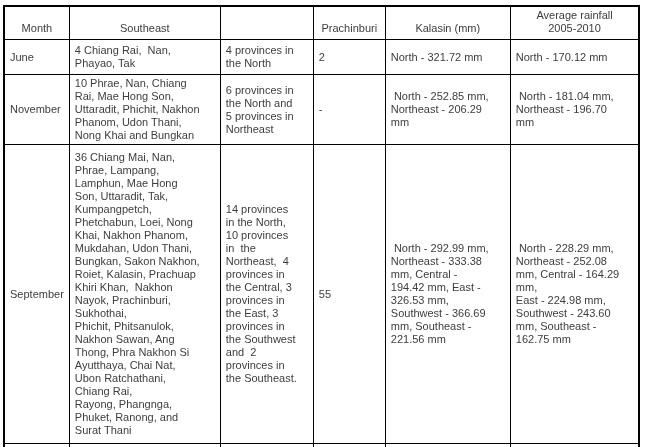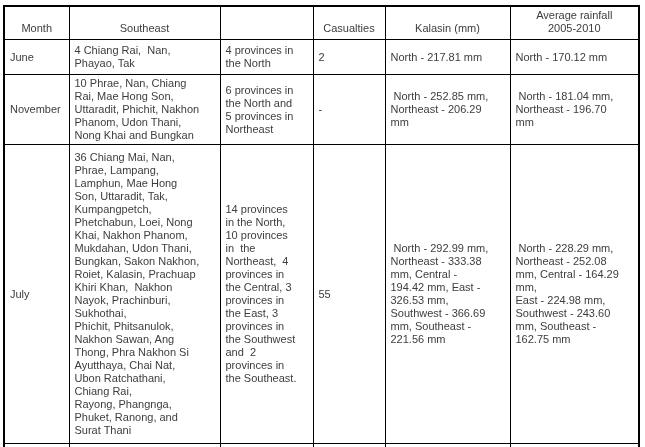--- a/index.html
+++ b/index.html
@@ -61,35 +61,35 @@
       <col style="width:93px">
       <col style="width:72px">
       <col style="width:125px">
       <col style="width:129px">
     </colgroup>
     <thead>
       <tr class="r-header">
         <th>Month</th>
         <th>Southeast</th>
         <th></th>
-        <th>Casualties</th>
+        <th>Prachinburi</th>
         <th>Kalasin (mm)</th>
         <th>Average rainfall
 2005-2010</th>
       </tr>
     </thead>
     <tbody>
       <tr class="r-june">
         <td class="c-center">June</td>
         <td>4 Chiang Rai,  Nan,
 Phayao, Tak</td>
         <td>4 provinces in
 the North</td>
         <td class="c-center">2</td>
-        <td>North - 217.81 mm</td>
+        <td>North - 321.72 mm</td>
         <td>North - 170.12 mm</td>
       </tr>
       <tr class="r-july">
         <td class="c-center">November</td>
         <td>10 Phrae, Nan, Chiang
 Rai, Mae Hong Son,
 Uttaradit, Phichit, Nakhon
 Phanom, Udon Thani,
 Nong Khai and Bungkan</td>
         <td>6 provinces in
@@ -98,21 +98,21 @@
 Northeast</td>
         <td class="c-center">-</td>
         <td> North - 252.85 mm,
 Northeast - 206.29
 mm</td>
         <td> North - 181.04 mm,
 Northeast - 196.70
 mm</td>
       </tr>
       <tr class="r-august">
-        <td class="c-center">July</td>
+        <td class="c-center">September</td>
         <td>36 Chiang Mai, Nan,
 Phrae, Lampang,
 Lamphun, Mae Hong
 Son, Uttaradit, Tak,
 Kumpangpetch,
 Phetchabun, Loei, Nong
 Khai, Nakhon Phanom,
 Mukdahan, Udon Thani,
 Bungkan, Sakon Nakhon,
 Roiet, Kalasin, Prachuap

